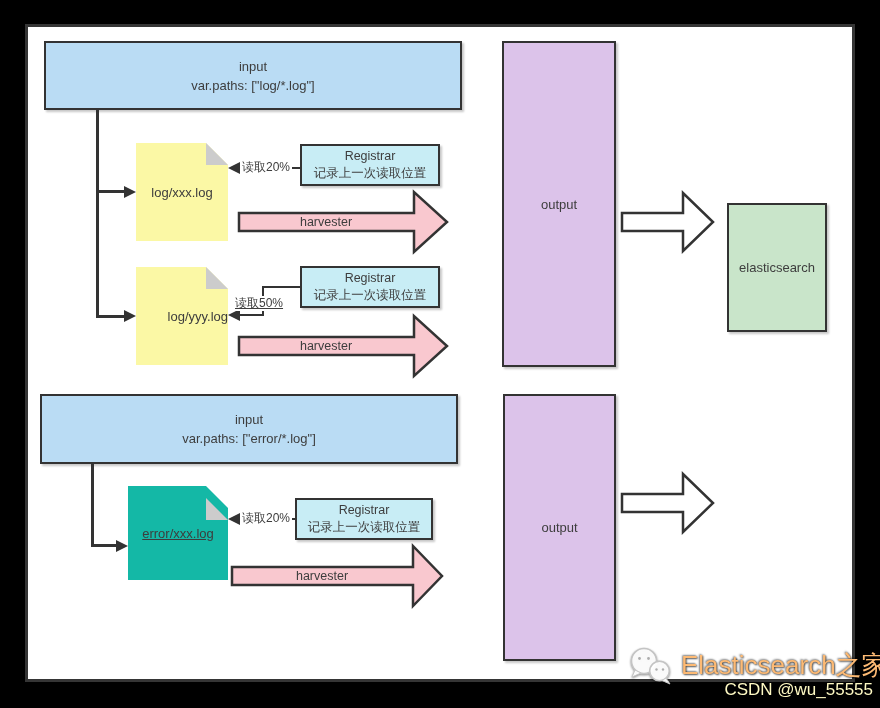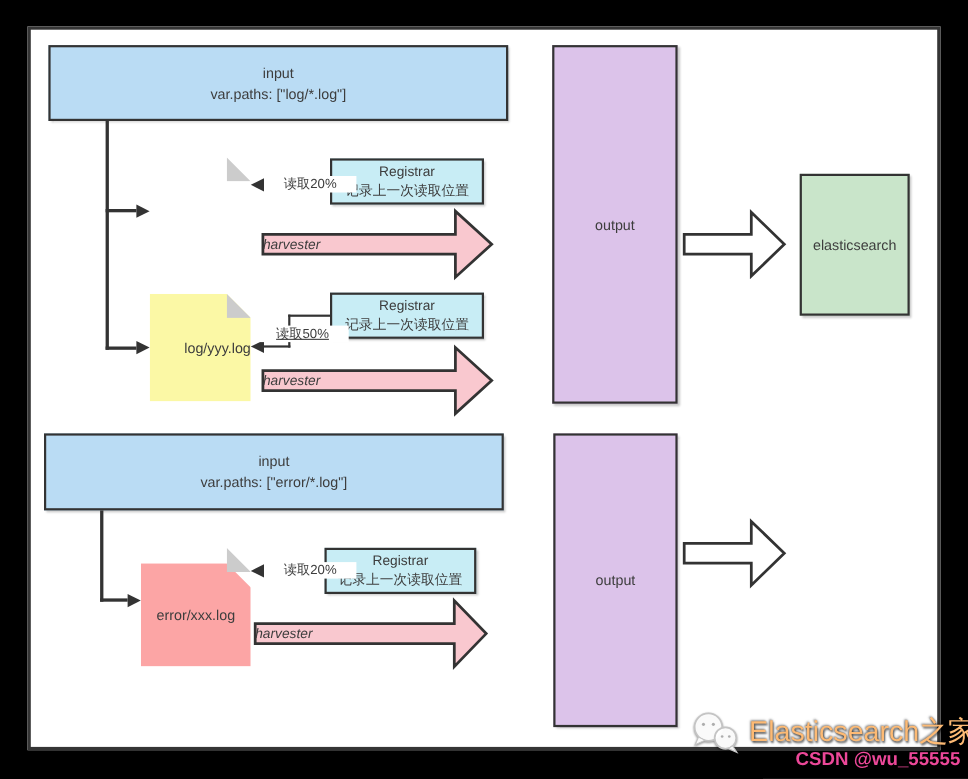--- a/index.html
+++ b/index.html
@@ -8,60 +8,63 @@
   #stage{position:relative;width:880px;height:708px;background:#000;}
   #panel{position:absolute;left:25px;top:24px;width:830px;height:658px;
          background:#fff;border:3px solid #353535;box-sizing:border-box;}
   .box{position:absolute;box-sizing:border-box;border:2px solid #333;
        display:flex;flex-direction:column;align-items:center;justify-content:center;
        text-align:center;color:#3d3d3d;font-size:13px;line-height:19px;
        box-shadow:2px 2px 2px rgba(0,0,0,0.22);}
   .input-box{background:#badcf4;}
   .registrar-box{background:#c8edf5;font-size:12.5px;line-height:17px;box-shadow:2px 2px 2px rgba(0,0,0,0.22);}
   .output-box{background:#dcc3ea;}
-  .sink-box{background:#c9e5ca;}
+  .sink-box{background:#c9e5ca;margin-top:45px;}
   .note{position:absolute;background:#fbf8a5;color:#3d3d3d;font-size:13px;
         display:flex;align-items:center;justify-content:center;text-align:center;
         clip-path:polygon(0 0, calc(100% - 22px) 0, 100% 22px, 100% 100%, 0 100%);}
   .fold{position:absolute;top:0;right:0;width:22px;height:22px;background:#cccccc;
         clip-path:polygon(0 0, 100% 100%, 0 100%);}
   .line{position:absolute;background:#333;}
   .ah-right{position:absolute;width:0;height:0;border-top:6px solid transparent;
             border-bottom:6px solid transparent;border-left:12px solid #333;}
   .ah-left{position:absolute;width:0;height:0;border-top:6px solid transparent;
            border-bottom:6px solid transparent;border-right:12px solid #333;}
   .edge-label{position:absolute;background:#fff;color:#3d3d3d;font-size:12px;
-              line-height:15px;padding:0 18px;white-space:nowrap;}
+              line-height:15px;padding:0 2px;white-space:nowrap;}
   .flow-label{position:absolute;color:#3d3d3d;font-size:12.5px;line-height:20px;
-              text-align:left;font-style:italic;}
+              text-align:center;}
   .brand{position:absolute;left:681px;top:651px;color:#fdba74;font-size:26px;line-height:28px;
          white-space:nowrap;
          text-shadow:0 0 2px rgba(0,0,0,0.5),1px 1px 2px rgba(0,0,0,0.6),-1px -1px 2px rgba(0,0,0,0.35);}
-  .credit{position:absolute;right:7px;top:679px;color:#ec4899;font-size:17px;line-height:21px;
-          white-space:nowrap;text-shadow:0 1px 2px rgba(0,0,0,0.7);font-weight:bold;}
+  .credit{position:absolute;right:7px;top:679px;color:#fef9c3;font-size:17px;line-height:21px;
+          white-space:nowrap;text-shadow:0 1px 2px rgba(0,0,0,0.7);}
   .logo{position:absolute;left:628px;top:646px;filter:drop-shadow(0 1px 1px rgba(0,0,0,0.45));}
   svg.blockarrow{position:absolute;overflow:visible;}
 </style>
 </head>
 <body>
 
 <div id="stage" style="background-color: rgb(0, 0, 0);">
   <div id="panel" style="background-color: rgb(255, 255, 255);"></div>
 
   <div class="box input-box" style="left: 44px; top: 41px; width: 418px; height: 69px; background-color: rgb(186, 220, 244);">
     <div>input</div>
     <div>var.paths: ["log/*.log"]</div>
   </div>
 
   <div class="line" style="left:96px;top:110px;width:3px;height:208px;"></div>
   <div class="line" style="left:96px;top:190px;width:28px;height:3px;"></div>
   <div class="ah-right" style="left:124px;top:186px;"></div>
   <div class="line" style="left:96px;top:315px;width:28px;height:3px;"></div>
   <div class="ah-right" style="left:124px;top:310px;"></div>
 
+  <div class="note" style="left: 136px; top: 143px; width: 92px; height: 98px; background-color: rgb(251, 248, 165);">
+    <span>log/xxx.log</span>
+  </div>
   <div class="fold" style="left: 206px; top: 143px; background-color: rgb(204, 204, 204);"></div>
 
   <div class="box registrar-box" style="left: 300px; top: 144px; width: 140px; height: 42px; background-color: rgb(200, 237, 245);">
     <div>Registrar</div>
     <div>记录上一次读取位置</div>
   </div>
   <div class="line" style="left:239px;top:167px;width:61px;height:2px;"></div>
   <div class="ah-left" style="left:228px;top:162px;"></div>
   <div class="edge-label" style="left:240px;top:160px;">读取20%</div>
 
@@ -104,21 +107,21 @@
 
   <div class="box input-box" style="left: 40px; top: 394px; width: 418px; height: 70px; background-color: rgb(186, 220, 244);">
     <div>input</div>
     <div>var.paths: ["error/*.log"]</div>
   </div>
 
   <div class="line" style="left:91px;top:464px;width:3px;height:83px;"></div>
   <div class="line" style="left:91px;top:544px;width:25px;height:3px;"></div>
   <div class="ah-right" style="left:116px;top:540px;"></div>
 
-  <div class="note" style="left: 128px; top: 512px; width: 100px; height: 94px; background-color: #fca5a5;">
+  <div class="note" style="left: 128px; top: 486px; width: 100px; height: 94px; background-color: #14b8a6; text-decoration: underline;">
     <span>error/xxx.log</span>
   </div>
   <div class="fold" style="left: 206px; top: 498px; background-color: rgb(204, 204, 204);"></div>
 
   <div class="box registrar-box" style="left: 295px; top: 498px; width: 138px; height: 42px; background-color: rgb(200, 237, 245);">
     <div>Registrar</div>
     <div>记录上一次读取位置</div>
   </div>
   <div class="line" style="left:239px;top:518px;width:56px;height:2px;"></div>
   <div class="ah-left" style="left:228px;top:513px;"></div>

